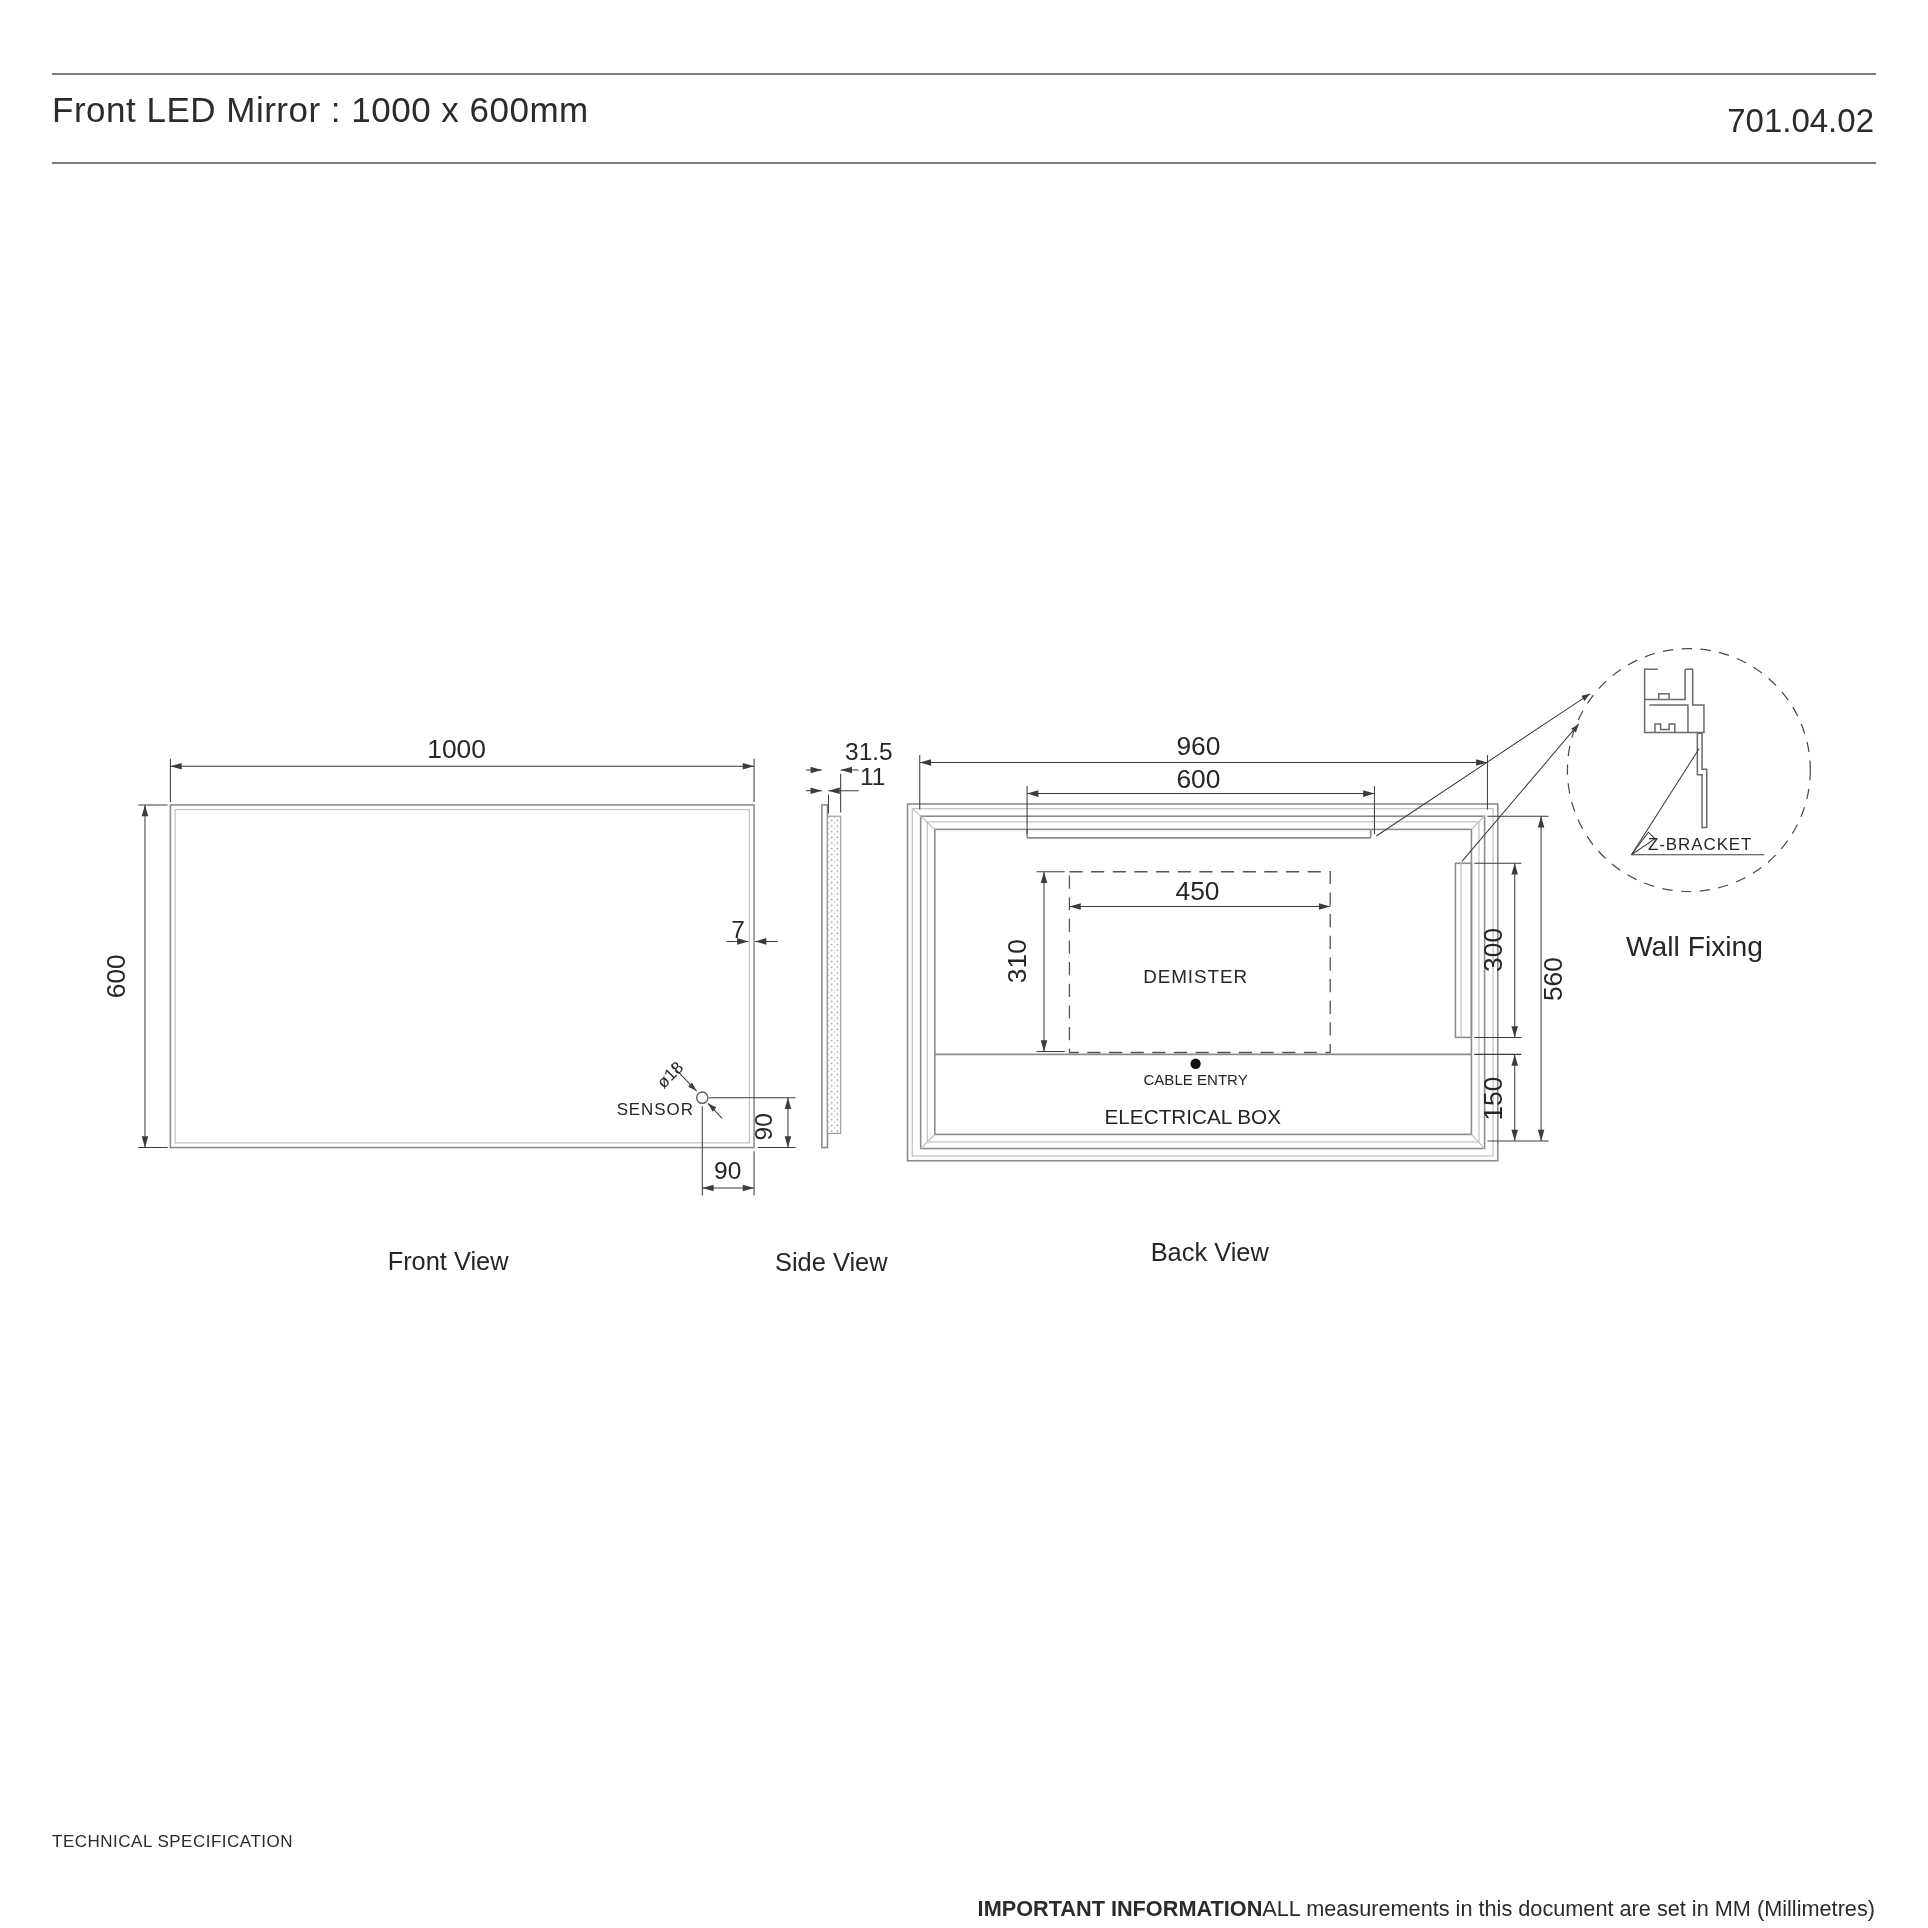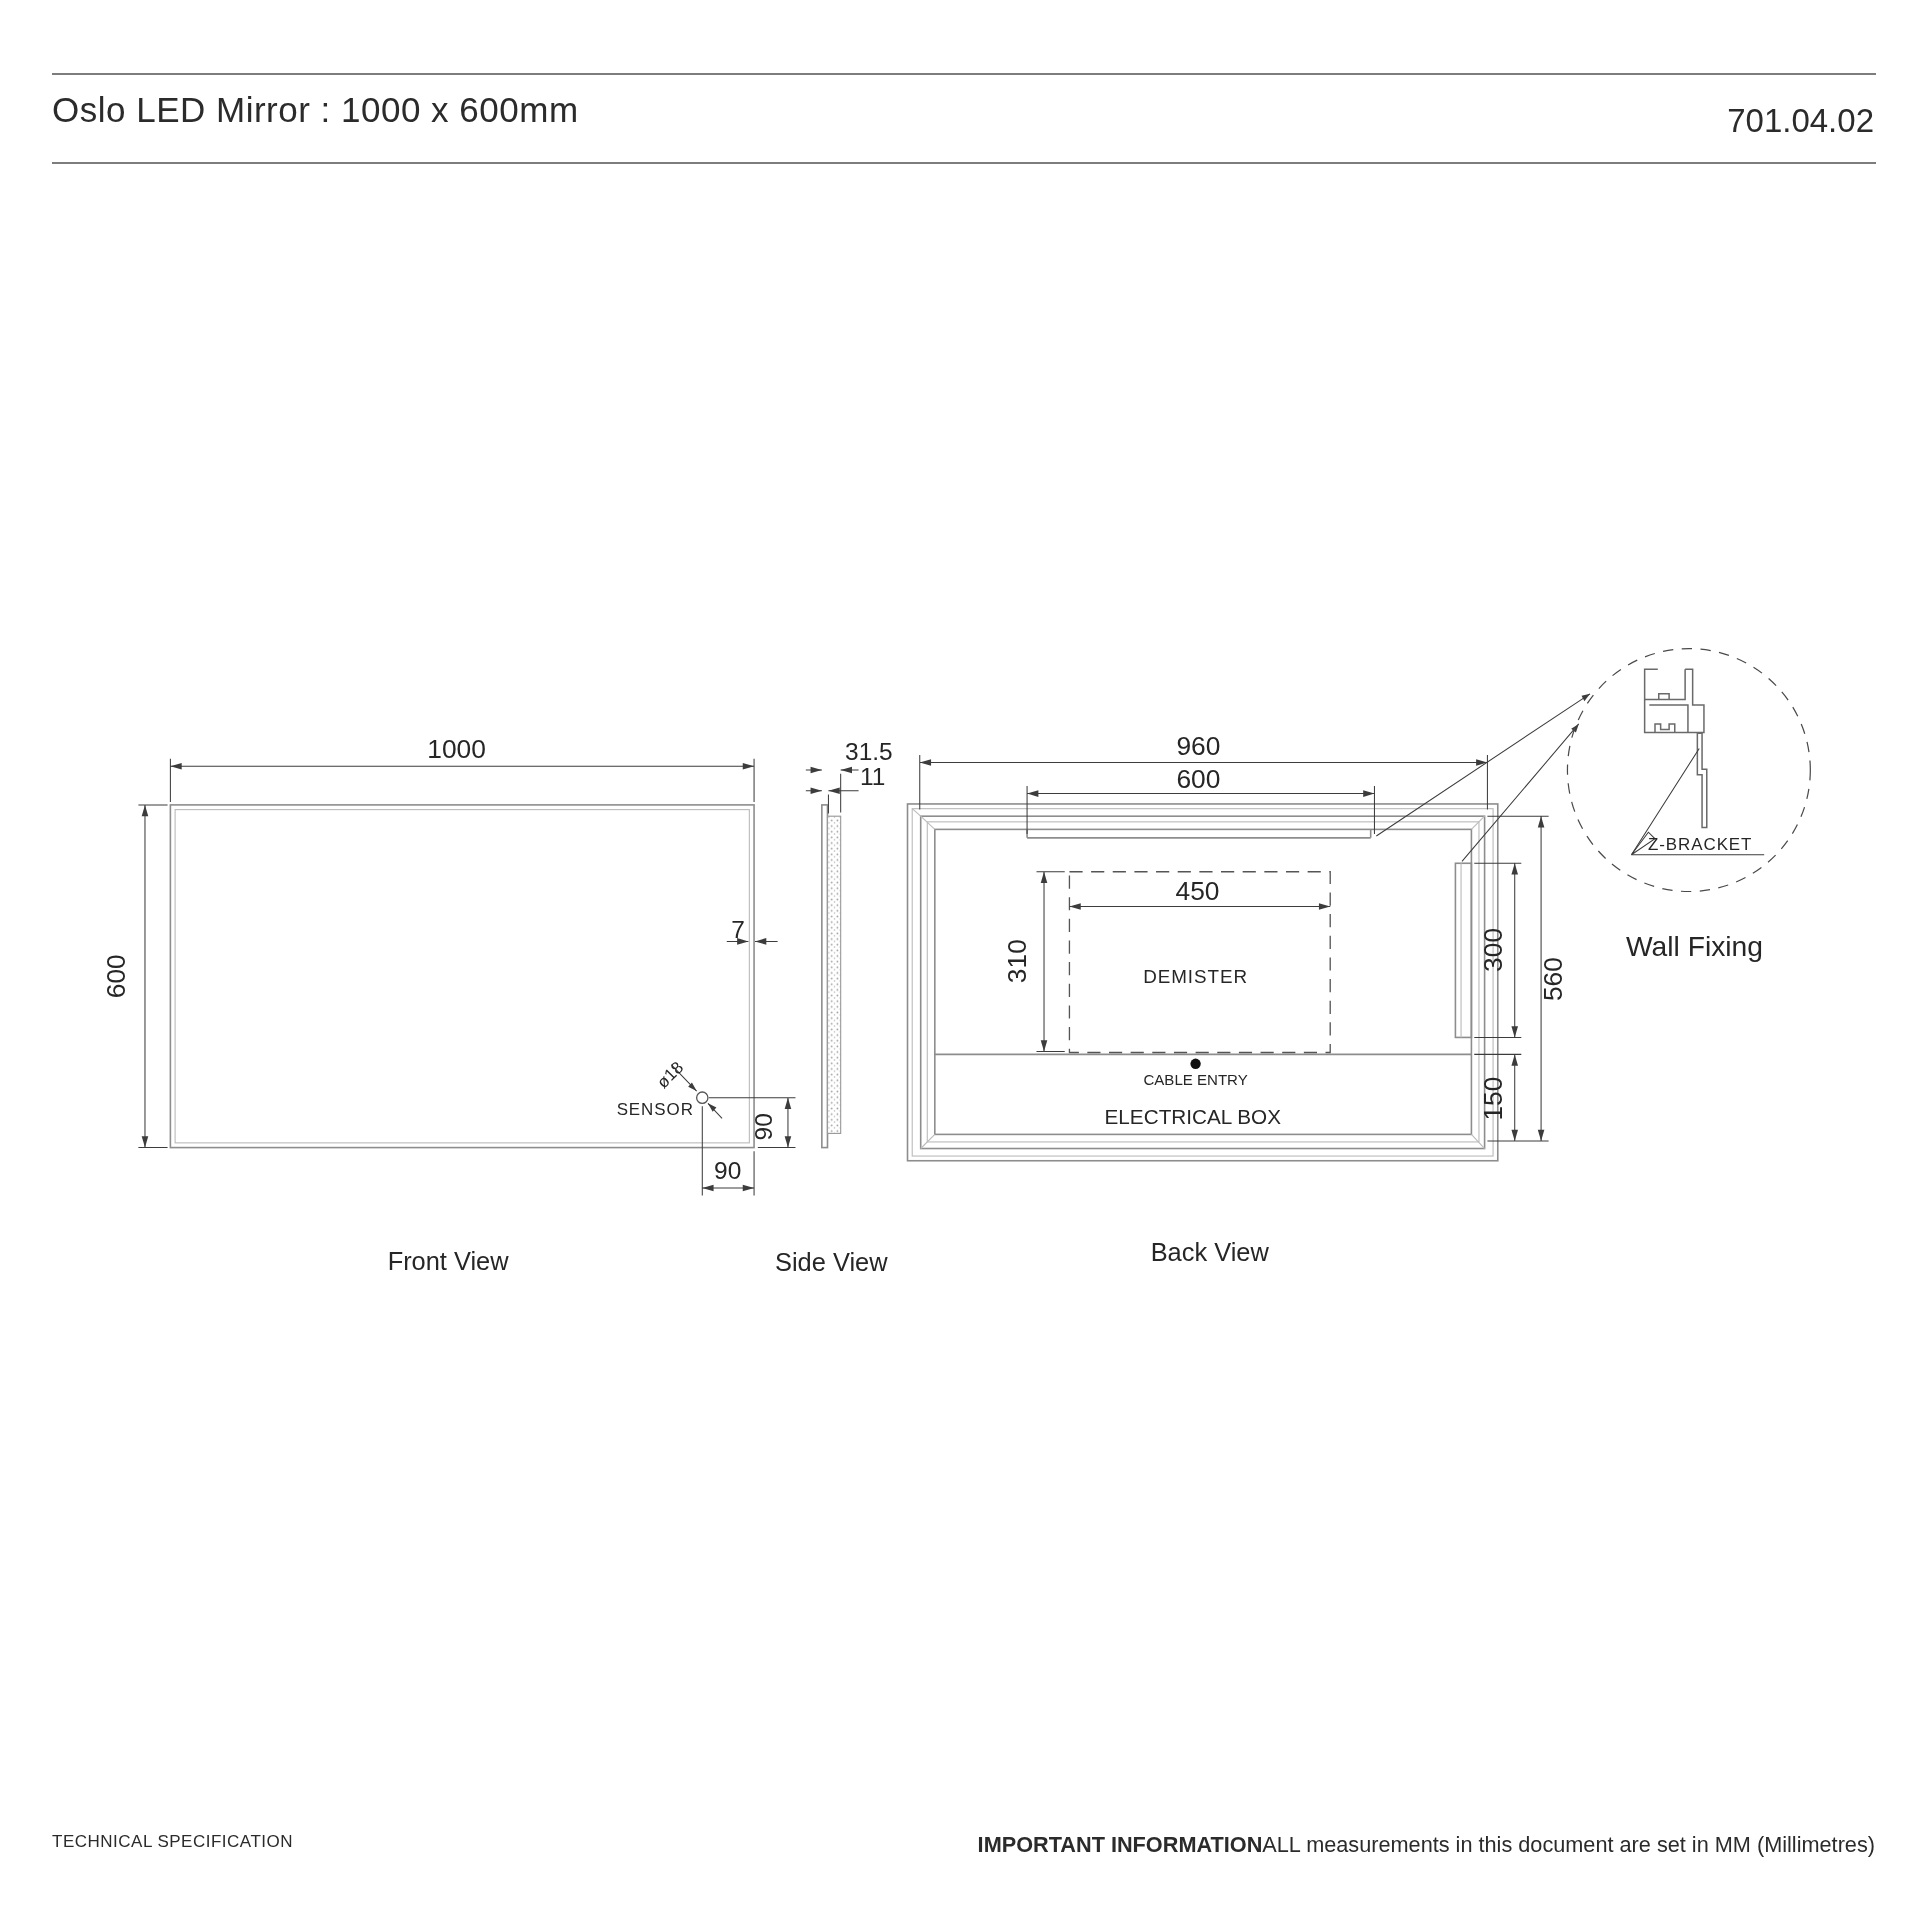--- a/index.html
+++ b/index.html
@@ -1,39 +1,39 @@
 <!DOCTYPE html>
 <html style="font-size:15px"><head>
 <meta charset="utf-8">
 <style>
   html,body{margin:0;padding:0;background:#ffffff;}
   body{width:1928px;height:1928px;position:relative;font-family:"Liberation Sans",sans-serif;}
   .hdr-rule{position:absolute;left:52px;right:52px;height:1.9px;background:#7d7d7d;}
   #title{position:absolute;left:52px;top:90px;font-size:35px;color:#2b2b2b;letter-spacing:0.5px;}
   #docnum{position:absolute;right:54px;top:102px;font-size:33px;color:#2b2b2b;}
   #footer-left{position:absolute;left:52px;top:1832px;font-size:17px;color:#2b2b2b;letter-spacing:0.5px;}
-  #footer-right{position:absolute;right:53px;top:1832px;font-size:21.7px;color:#2b2b2b;white-space:nowrap;}
+  #footer-right{position:absolute;right:53px;top:1896px;font-size:21.7px;color:#2b2b2b;white-space:nowrap;}
   #footer-right b{font-weight:bold;}
   svg{position:absolute;left:0;top:0;}
   .edge{stroke:#8d8d8d;stroke-width:1.7;fill:none;}
   .edge2{stroke:#bcbcbc;stroke-width:1.2;fill:none;}
   .dim{stroke:#3c3c3c;stroke-width:1.1;fill:none;}
   .dash{stroke:#555;stroke-width:1.4;fill:none;stroke-dasharray:14 9;}
   .arrow{fill:#3c3c3c;stroke:none;}
   text{fill:#262626;}
   .dimtxt{font-size:28px;}
   .dimtxt-s{font-size:26px;}
   .lbl{font-size:27px;}
   .mid{text-anchor:middle;}
 </style>
 </head>
 <body>
 
 <div class="hdr-rule" style="top:73px"></div>
-<div id="title">Oslo LED Mirror : 1000 x 600mm</div>
+<div id="title">Front LED Mirror : 1000 x 600mm</div>
 <div id="docnum">701.04.02</div>
 <div class="hdr-rule" style="top:162px"></div>
 
 <svg width="1928" height="1928" viewBox="0 0 2048 2048">
   <defs>
     <pattern id="stipple" width="6" height="6" patternUnits="userSpaceOnUse">
       <rect width="6" height="6" fill="#ffffff"></rect>
       <circle cx="1.5" cy="1.5" r="0.9" fill="#9a9a9a"></circle>
       <circle cx="4.5" cy="4" r="0.8" fill="#b0b0b0"></circle>
     </pattern>

